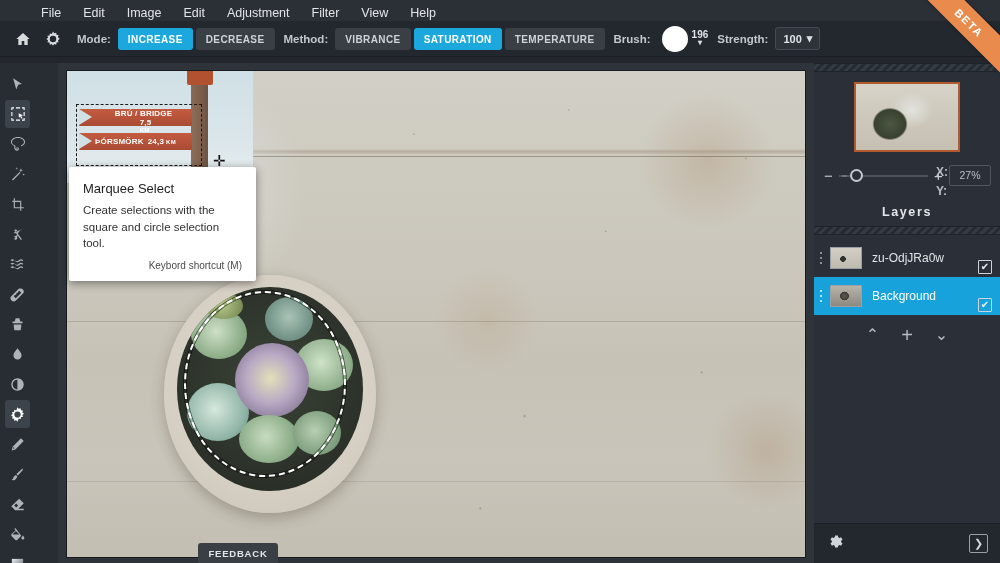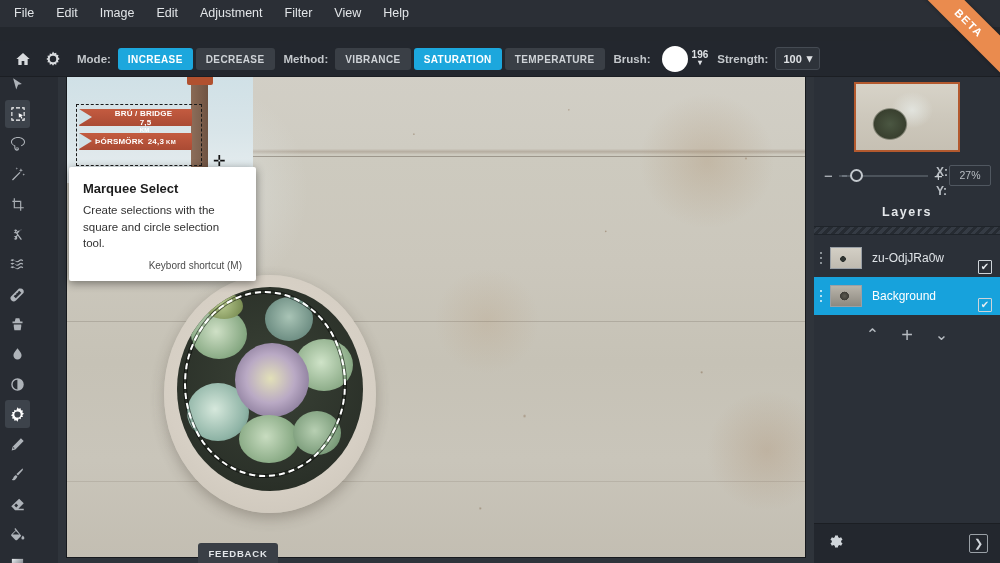--- a/index.html
+++ b/index.html
@@ -7,31 +7,31 @@
     width: 1000px; height: 563px;
     background: #23272d;
     font-family: "Liberation Sans", sans-serif;
     overflow: hidden;
   }
   #app { position: relative; width: 1000px; height: 563px; }
 
   
   .menubar {
     position: absolute; left: 0; top: 0; width: 1000px; height: 27px;
-    background: #2b2f36; display: flex; align-items: center; padding-left: 3px;
+    background: #2b2f36; display: flex; align-items: center; padding-left: 30px;
     z-index: 6;
   }
   .menu-item {
     color: #e2e5e8; font-size: 12.5px; padding: 0 11px; line-height: 27px;
     cursor: default; white-space: nowrap;
   }
 
   
   .optionsbar {
-    position: absolute; left: 0; top: 41px; width: 1000px; height: 36px;
+    position: absolute; left: 0; top: 21px; width: 1000px; height: 36px;
     background: #23272e; display: flex; align-items: center; padding-left: 8px;
     z-index: 6; border-bottom: 1px solid #1b1e23;
   }
   .ob-icon { width: 30px; height: 30px; display: flex; align-items: center; justify-content: center; }
   .ob-icon svg { fill: #d8dbde; }
   .ob-label { color: #c3c7cb; font-size: 11.5px; font-weight: bold; margin: 0 7px 0 9px; }
   .seg-group { display: flex; gap: 3px; }
   .seg {
     font-size: 10px; font-weight: bold; letter-spacing: .4px;
     color: #cfd3d7; background: #3a3f46; padding: 6px 10px 5px; border-radius: 3px;
@@ -163,21 +163,21 @@
     display: flex; align-items: center; justify-content: center; cursor: pointer;
   }
 
   
   .tooltip {
     position: absolute; left: 69px; top: 167px; width: 187px;
     background: #ffffff; border-radius: 2px; z-index: 8;
     box-shadow: 0 2px 10px rgba(0,0,0,.45);
     padding: 14px 14px 10px;
   }
-  .tt-title { font-size: 13px; font-weight: bold; color: #1c1c1c; margin-bottom: 6px; }
+  .tt-title { font-size: 13px; font-weight: normal; color: #1c1c1c; margin-bottom: 6px; }
   .tt-body { font-size: 11.5px; color: #323232; line-height: 1.45; }
   .tt-shortcut { font-size: 10px; color: #4b4b4b; text-align: right; margin-top: 8px; }
 
   
   .rightpanel {
     position: absolute; left: 814px; top: 63px; width: 186px; height: 500px;
     background: #2b3038; z-index: 5;
   }
   .panel-title {
     height: 28px; line-height: 28px; text-align: center;

